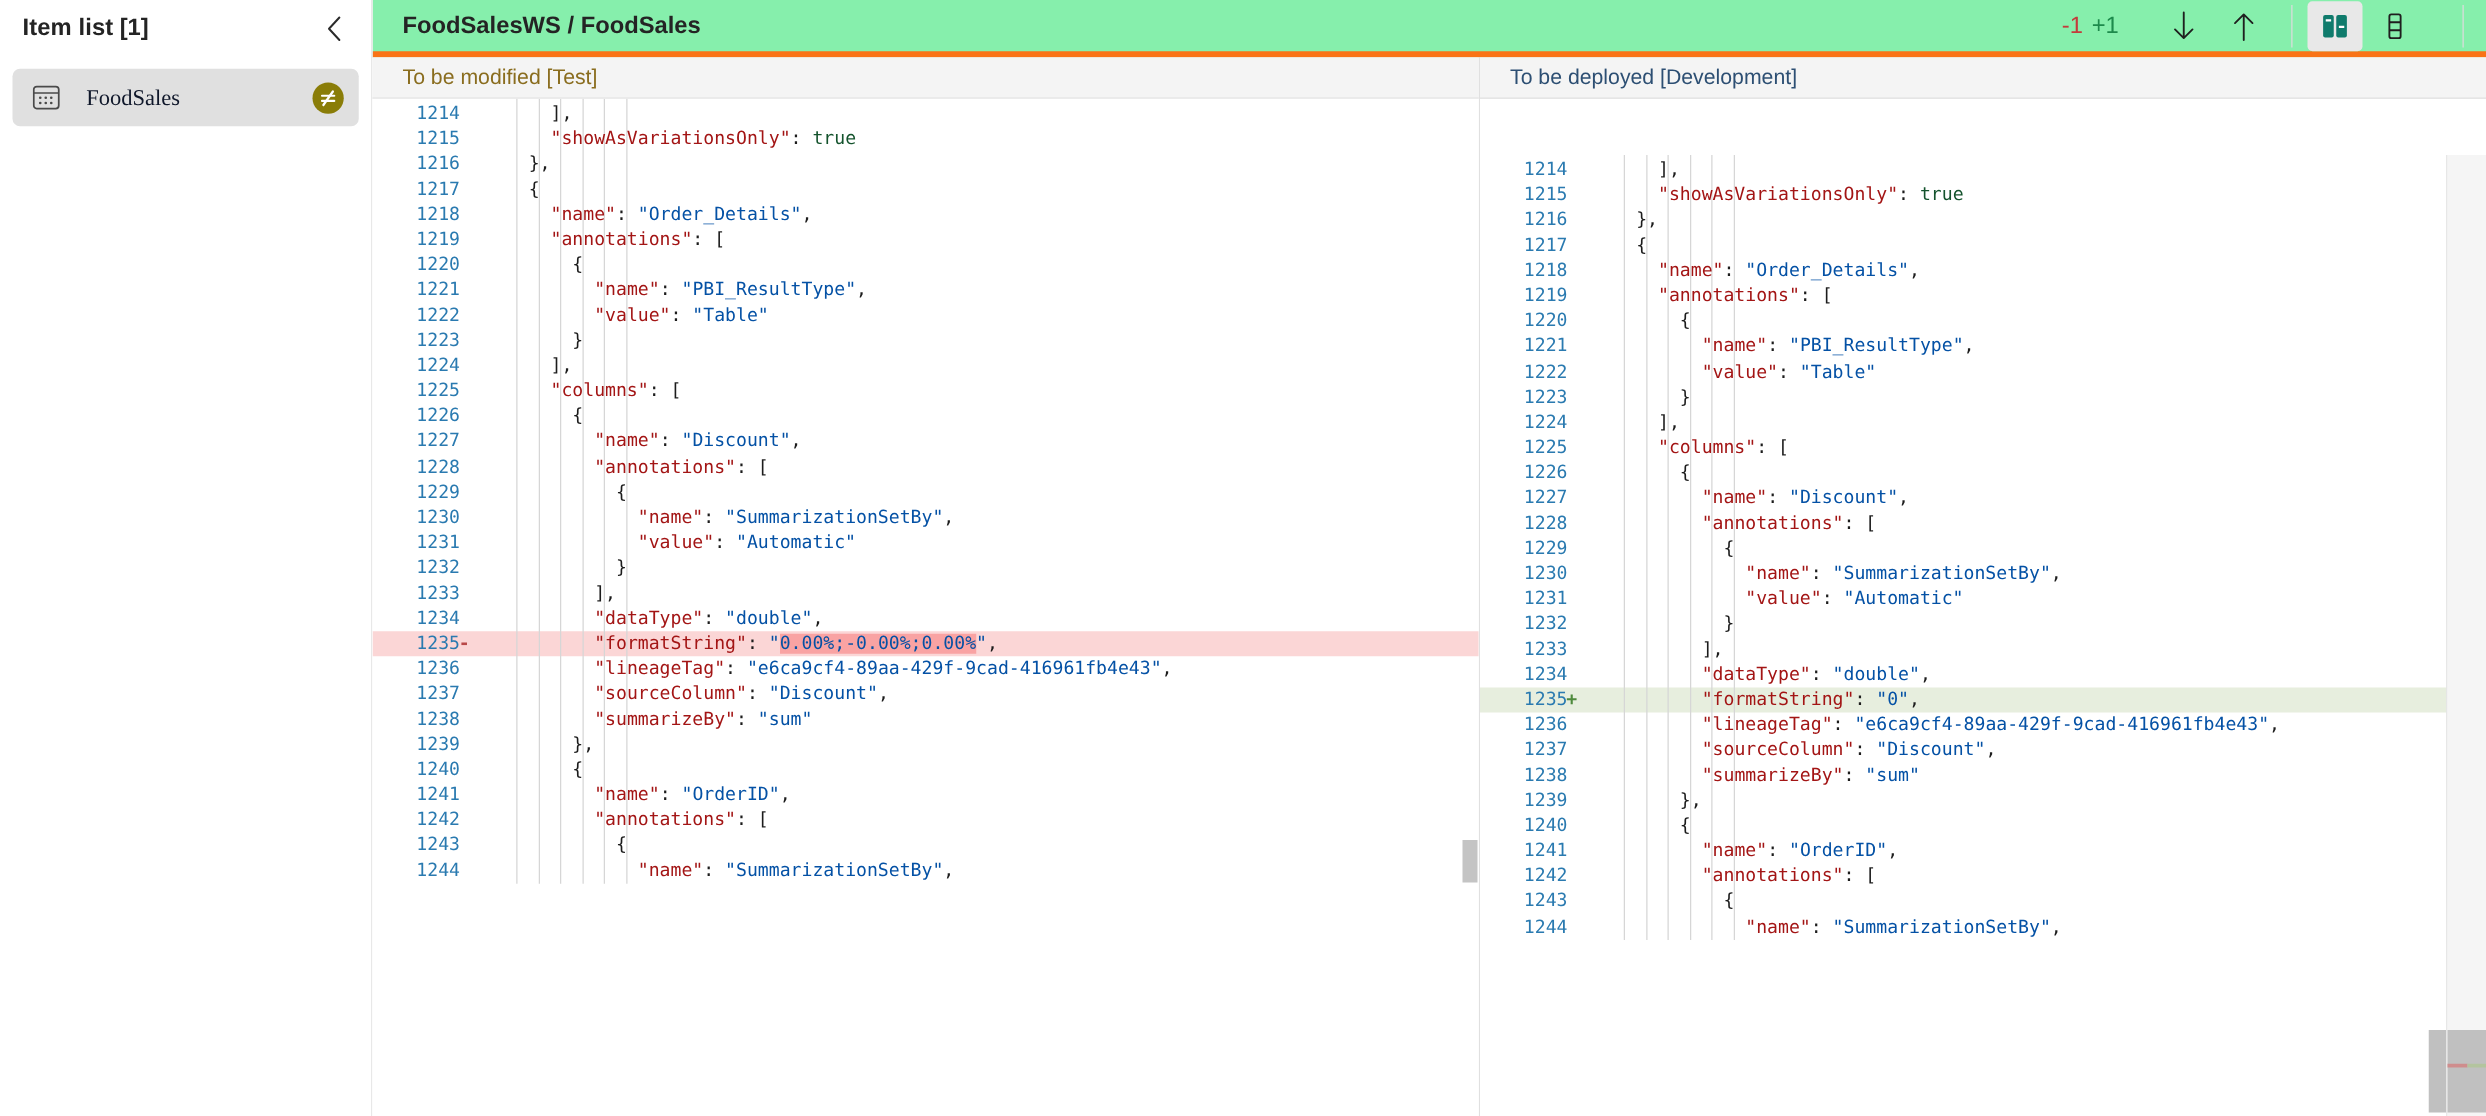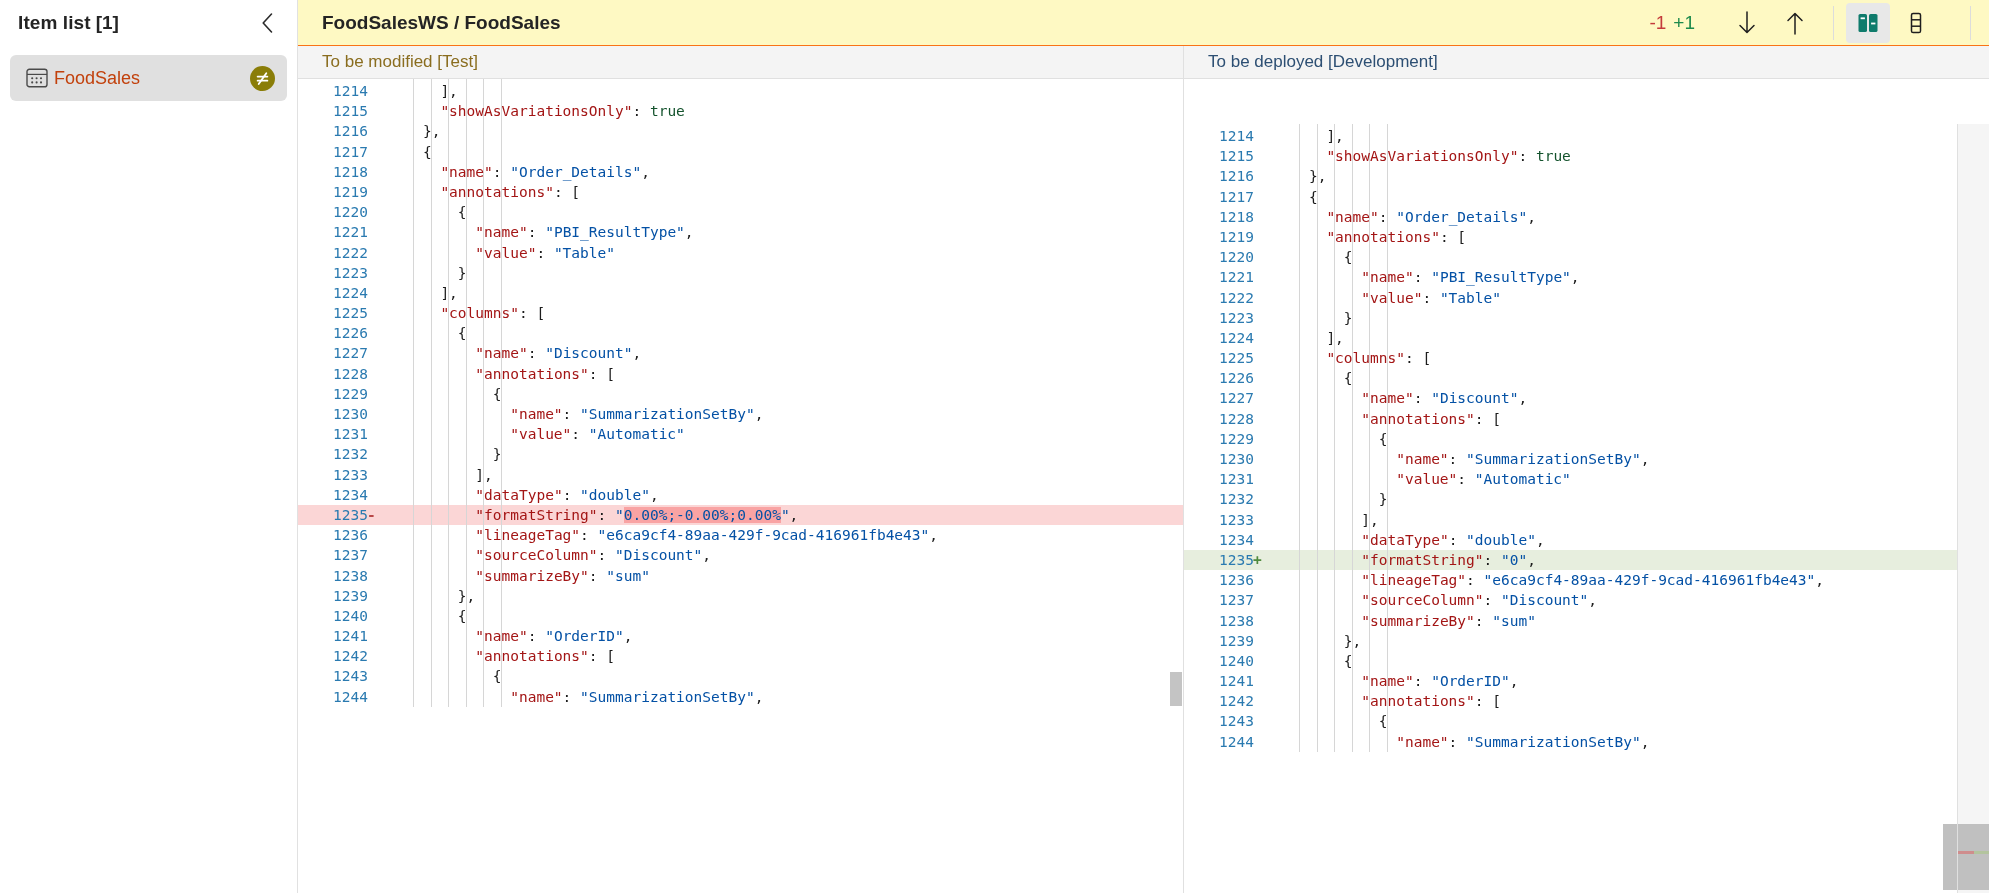--- a/index.html
+++ b/index.html
@@ -48,42 +48,43 @@
     padding: 0 12px 0 14px;
     cursor: pointer;
     position: relative;
   }
   .sb-item-icon {
     width: 26px; height: 26px;
     display: flex; align-items: center; justify-content: center;
     color: #3c3c3c; flex: 0 0 26px;
   }
   .sb-item-label {
-    margin-left: 4px;
-    font-size: 18px; color: #c2410c;
+    margin-left: 19px;
+    font-size: 18px; color: #0f172a;
     white-space: nowrap;
+    font-family: Liberation Serif, serif;
   }
   .sb-badge {
     margin-left: auto;
     width: 25px; height: 25px;
     border-radius: 50%;
     background: #8a7d08;
     display: flex; align-items: center; justify-content: center;
     flex: 0 0 25px;
   }
   .sb-badge svg { display:block; }
 
   
   #main { flex: 1 1 auto; height: 893px; display: flex; flex-direction: column; min-width: 0; }
 
   .topbar {
     height: 46px; flex: 0 0 46px;
     display: flex; align-items: center;
-    border-bottom: 1px solid #f97316;
-    background: #fef9c3;
+    border-bottom: 5px solid #f97316;
+    background: #86efac;
     padding-left: 24px;
   }
   .topbar-title {
     font-size: 19px; font-weight: bold; color: #242424;
     white-space: nowrap;
   }
   .topbar-right { margin-left: auto; display: flex; align-items: center; height: 100%; }
   .diffcount { display: flex; align-items: baseline; font-size: 19px; margin-right: 30px; }
   .diff-del { color: #c43b3b; font-weight: 500; }
   .diff-add { color: #1d8a4c; font-weight: 500; margin-left: 7px; }

